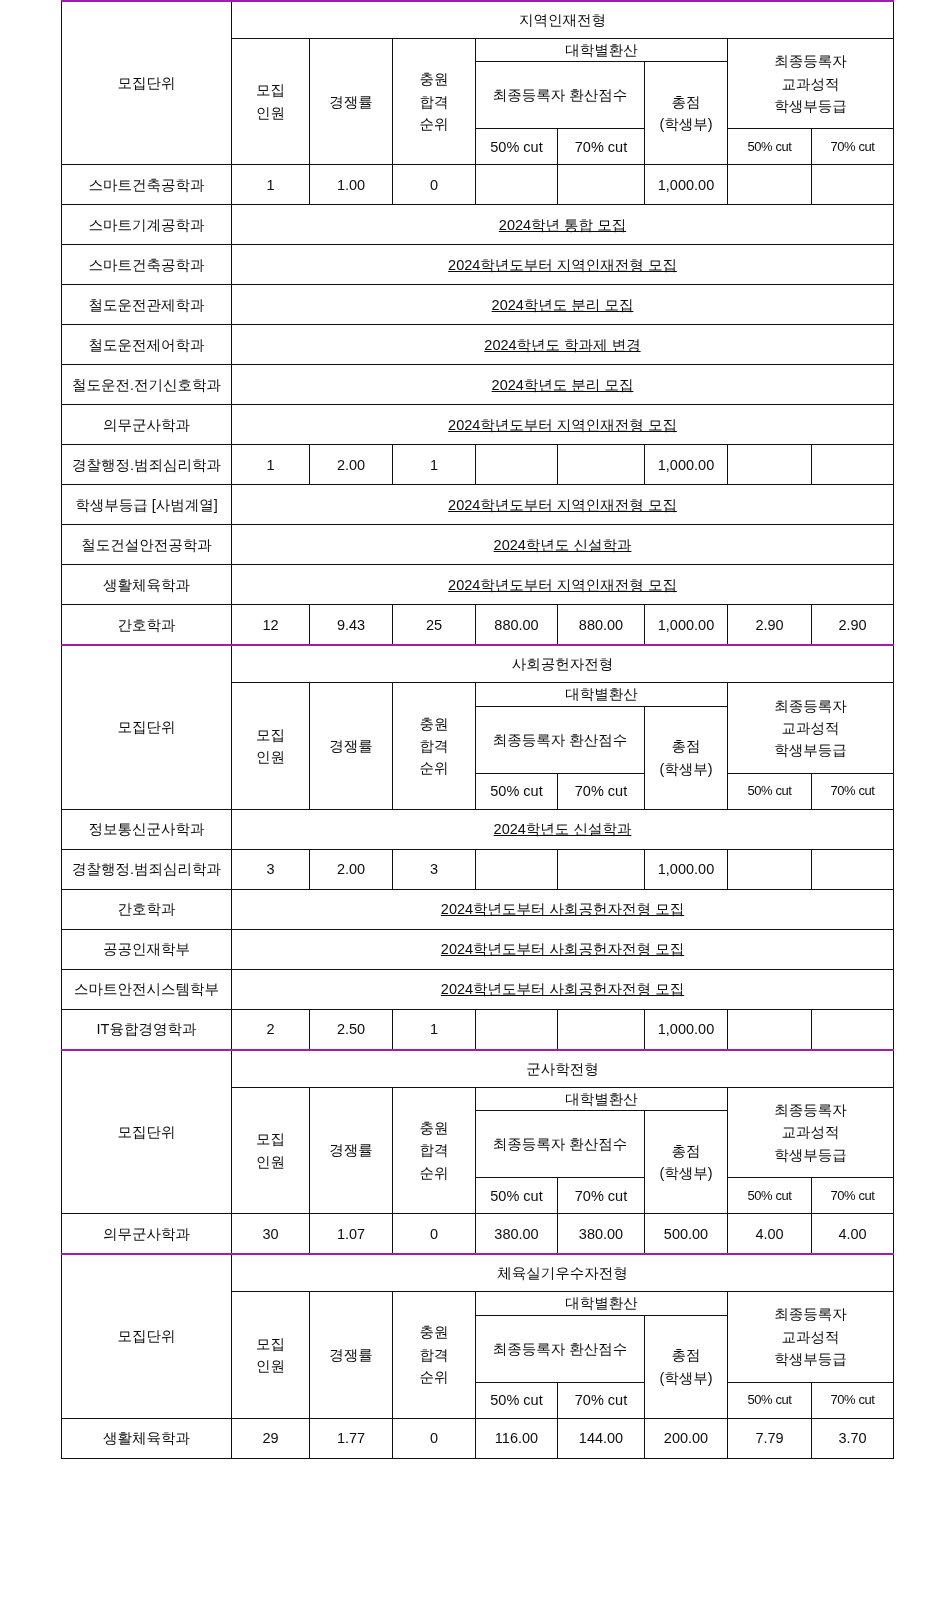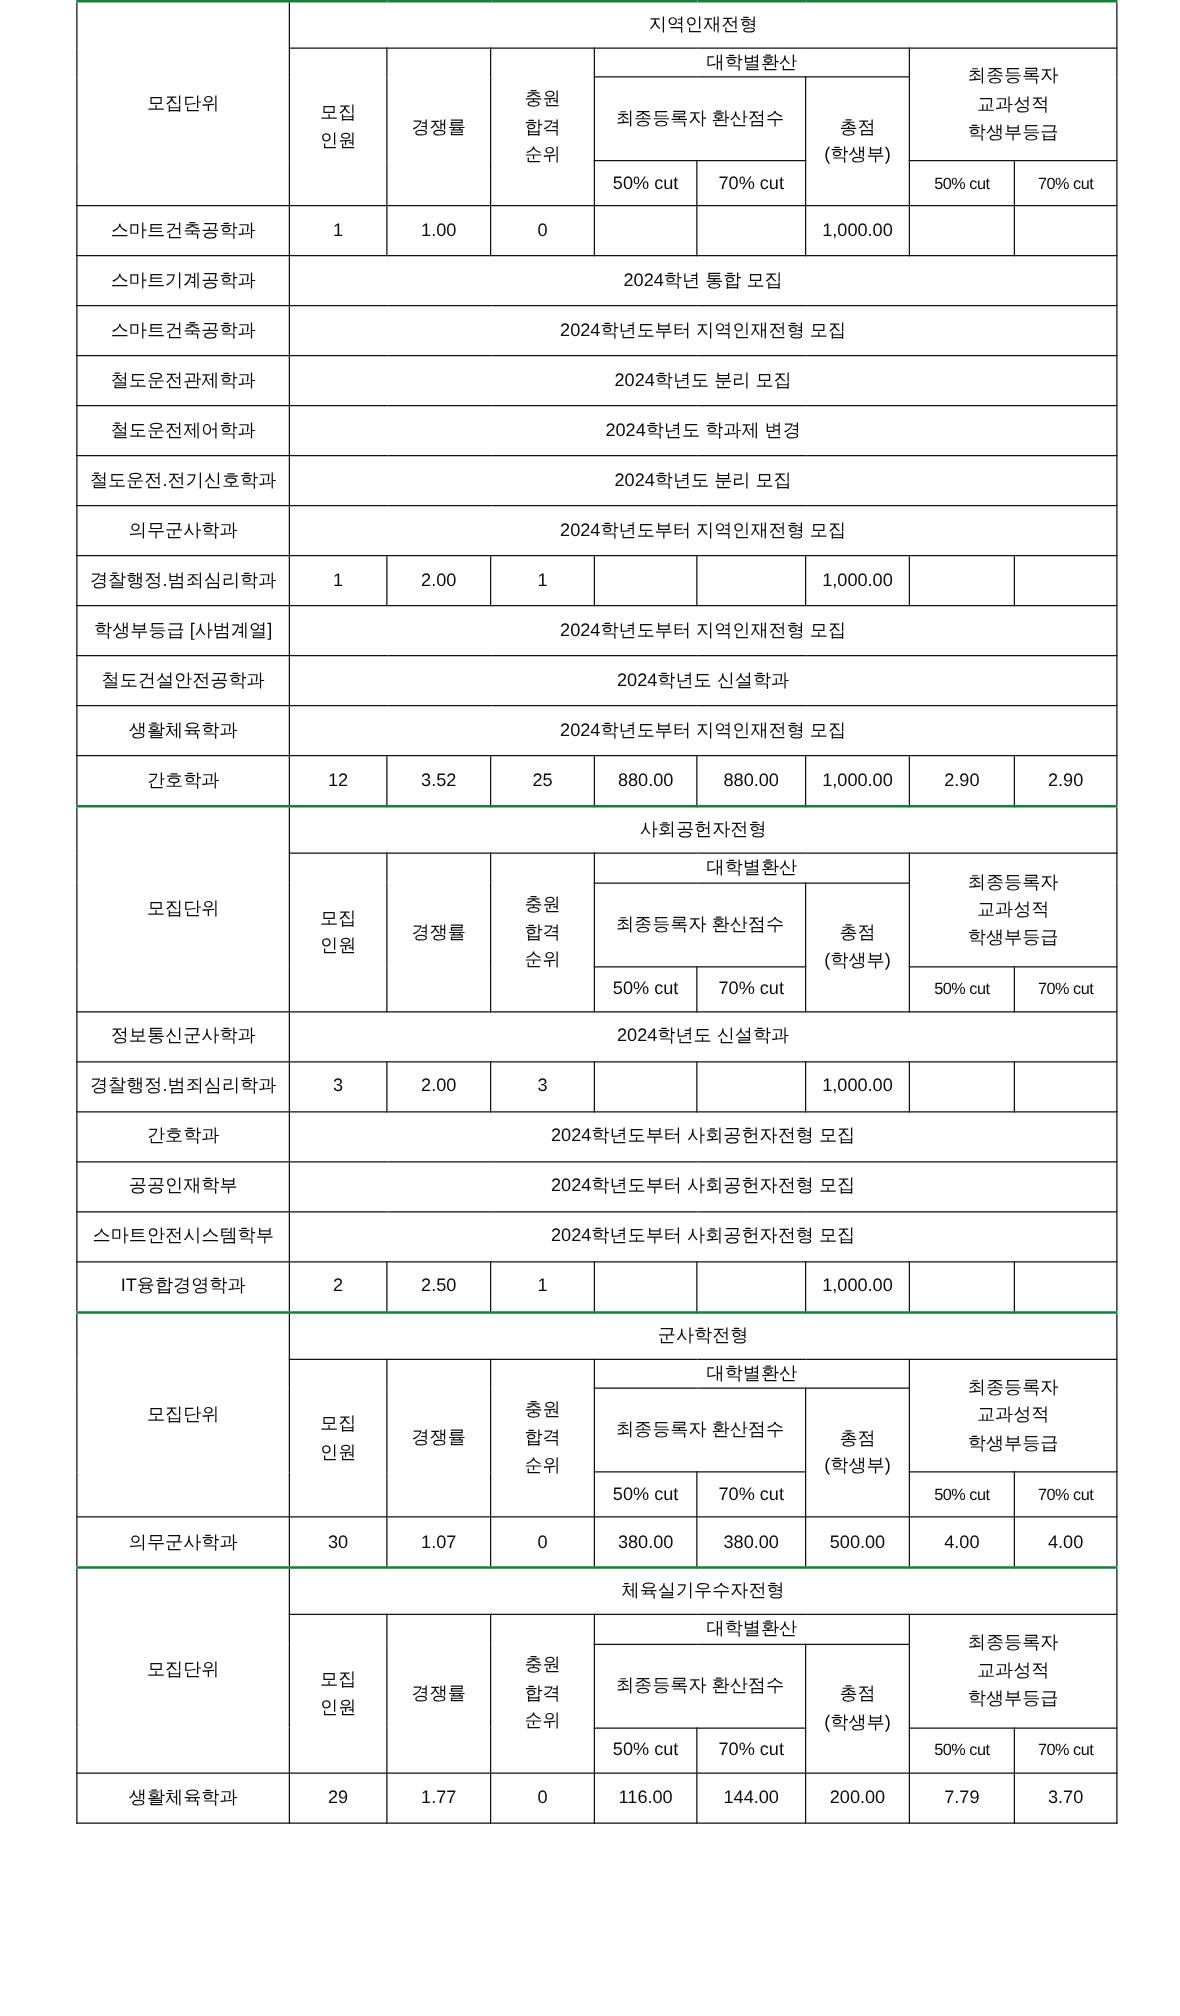--- a/index.html
+++ b/index.html
@@ -38,32 +38,32 @@
   col.c1{width:78px}
   col.c2{width:83px}
   col.c3{width:83px}
   col.c4{width:82px}
   col.c5{width:87px}
   col.c6{width:83px}
   col.c7{width:84px}
   col.c8{width:82px}
 
   
-  tr.section-top > td{border-top:2px solid #15803d;}
+  tr.section-top > td{border-top:2px solid #a21caf;}
   tr.section-last > td{border-bottom:1px solid #111;}
 
   td.unit-head{font-weight:400;}
   td.track-title{font-weight:400;}
   td.label{
     text-align:left;
     padding-left:9px;
     font-weight:700;
   }
   td.label.reg{font-weight:400;}
-  td.note{font-weight:400;}
+  td.note{font-weight:400;text-decoration:underline;}
   td.num{font-weight:400;}
   td.colhead{font-weight:400;}
   td.cut-sm{font-size:13px;letter-spacing:-0.4px;font-weight:400;}
   td.stacked{line-height:1.95;}
 </style>
 </head>
 <body>
 
 <div class="page">
   <table class="grid" id="admissions-table">
@@ -154,21 +154,21 @@
           <td class="label reg" style="height:39px">철도건설안전공학과</td>
           <td class="note" colspan="8">2024학년도 신설학과</td>
         </tr>
         <tr class="data-row">
           <td class="label" style="height:39px">생활체육학과</td>
           <td class="note" colspan="8">2024학년도부터 지역인재전형 모집</td>
         </tr>
         <tr class="data-row section-last">
           <td class="label reg" style="height:39px">간호학과</td>
           <td class="num">12</td>
-          <td class="num">3.52</td>
+          <td class="num">9.43</td>
           <td class="num">25</td>
           <td class="num">880.00</td>
           <td class="num">880.00</td>
           <td class="num">1,000.00</td>
           <td class="num">2.90</td>
           <td class="num">2.90</td>
         </tr>
         <tr class="section-top">
           <td class="unit-head" rowspan="4">모집단위</td>
           <td class="track-title" colspan="8" style="height:36px">사회공헌자전형</td>

